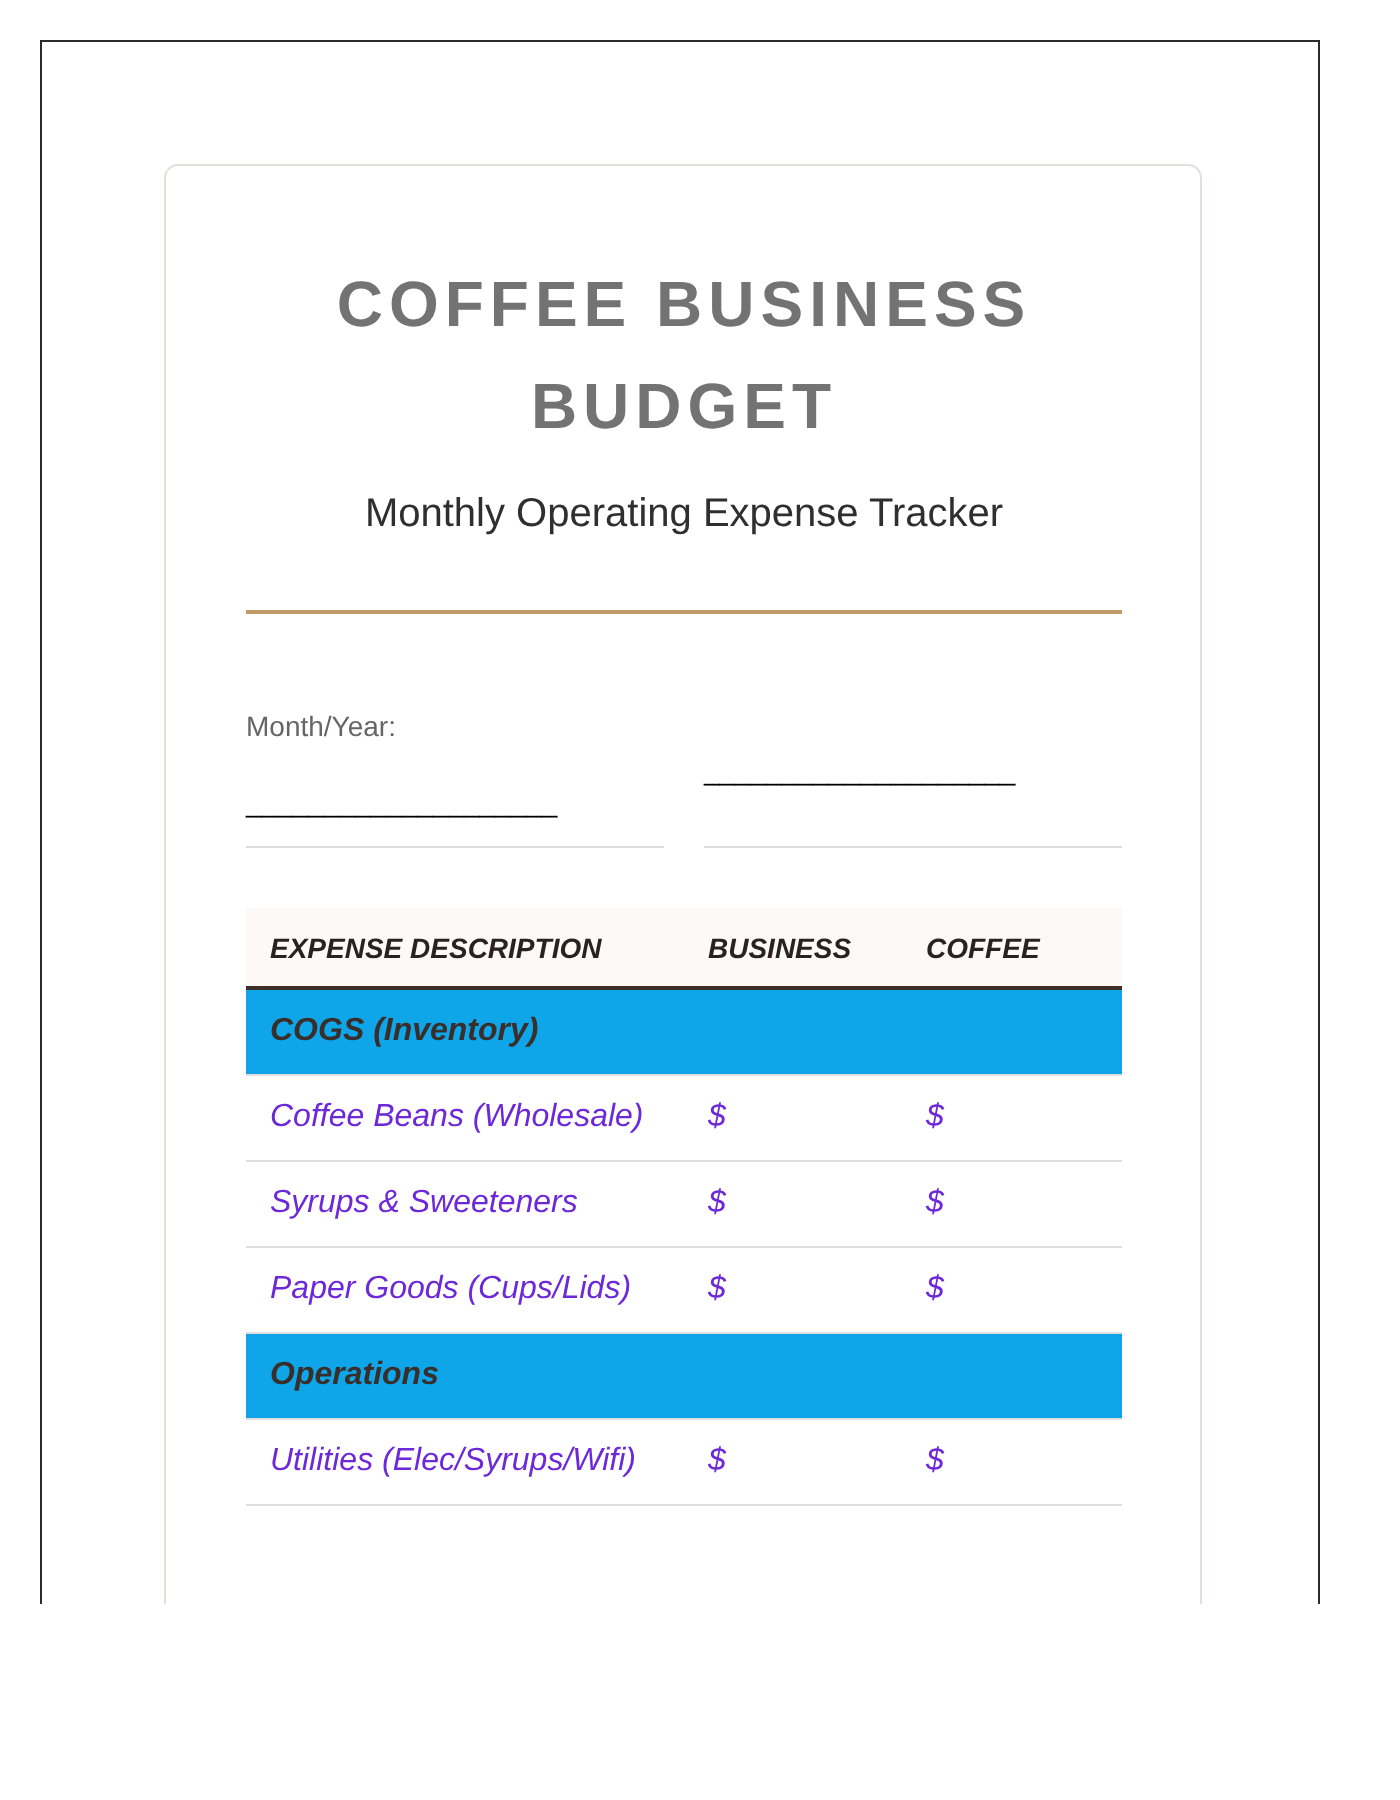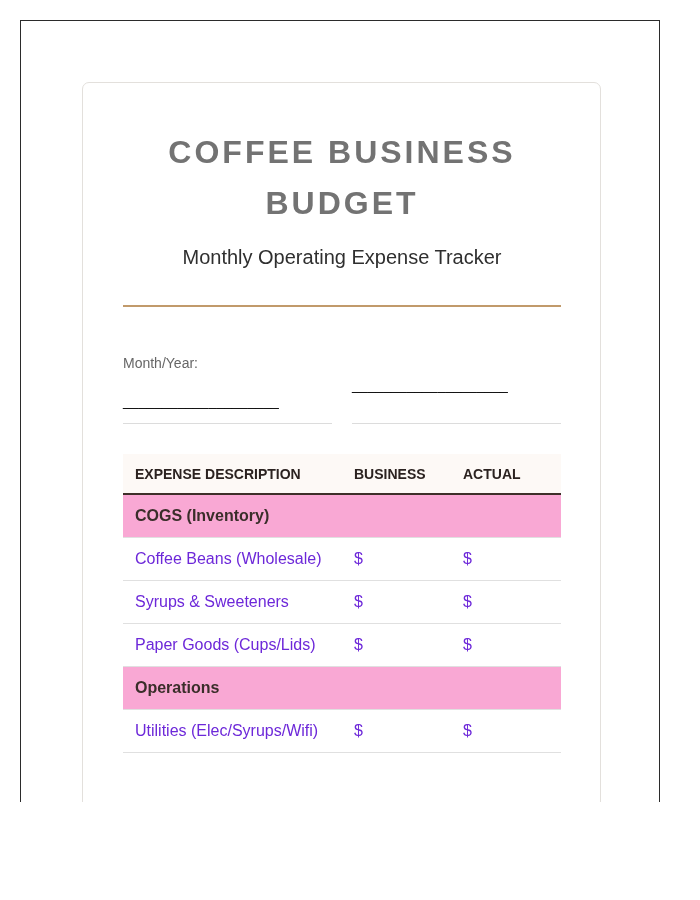--- a/index.html
+++ b/index.html
@@ -88,40 +88,41 @@
       color: #000000;
       line-height: 16px;
       margin-top: 22px;
       display: block;
       letter-spacing: 0px;
     }
     table.budget {
       margin-top: 30px;
       width: 438px;
       border-collapse: collapse;
+      font-style: italic;
     }
     table.budget th {
       background: #fdf9f6;
       text-align: left;
       font-size: 14px;
       font-weight: 700;
       color: #2b2220;
       padding: 0 12px;
       height: 39px;
       border-bottom: 2px solid #3e2f29;
     }
     table.budget td {
       font-size: 16px;
       color: #6d28d9;
       padding: 0 12px;
       height: 42px;
       border-bottom: 1px solid #e0e0e0;
     }
     table.budget tr.category td {
-      background: #f9a8d4;
+      background: #0ea5e9;
       font-weight: 700;
       color: #3a2e2a;
     }
     .col-desc { width: 195px; }
     .col-budget { width: 85px; }
   </style>
 </head>
 <body>
 
 <div class="viewport">
@@ -141,21 +142,21 @@
           <div class="field">
             <span class="field-value">____________________</span>
           </div>
         </div>
 
         <table class="budget">
           <thead>
             <tr>
               <th class="col-desc">EXPENSE DESCRIPTION</th>
               <th class="col-budget">BUSINESS</th>
-              <th>ACTUAL</th>
+              <th>COFFEE</th>
             </tr>
           </thead>
           <tbody>
             <tr class="category">
               <td colspan="3">COGS (Inventory)</td>
             </tr>
             <tr>
               <td>Coffee Beans (Wholesale)</td>
               <td>$</td>
               <td>$</td>

